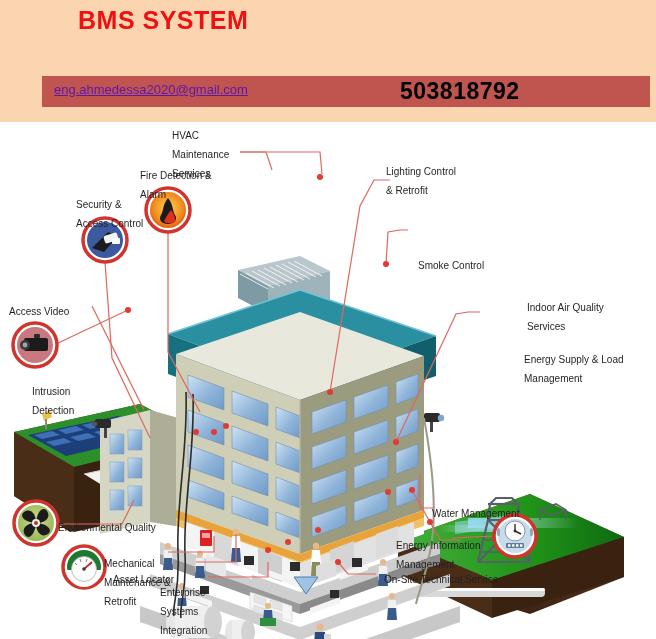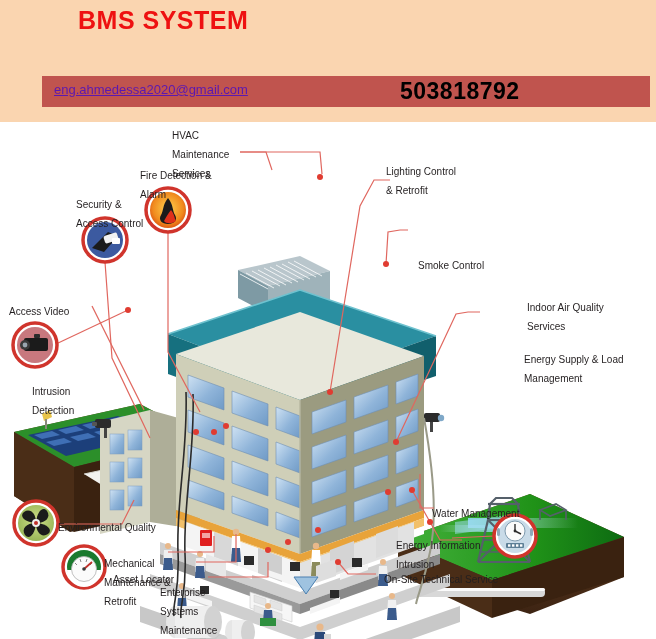--- a/index.html
+++ b/index.html
@@ -544,34 +544,34 @@
     <div class="lbl" style="left:58px;top:396px;width:130px;">Environmental Quality</div>
 
     <div class="lbl" style="left:104px;top:432px;width:86px;">Mechanical
 Maintenance &amp;
 Retrofit</div>
 
     <div class="lbl" style="left:113px;top:448px;width:90px;">Asset Locator</div>
 
     <div class="lbl" style="left:160px;top:461px;width:62px;">Enterprise
 Systems
-Maintenance</div>
+Integration</div>
 
     <div class="lbl" style="left:386px;top:40px;width:86px;">Lighting Control
 &amp; Retrofit</div>
 
     <div class="lbl" style="left:418px;top:111px;width:94px;margin-top:23px;">Smoke Control</div>
 
     <div class="lbl" style="left:485px;top:176px;width:96px;margin-left:42px;">Indoor Air Quality
 Services</div>
 
     <div class="lbl" style="left:480px;top:228px;width:110px;margin-left:44px;">Energy Supply &amp; Load
 Management</div>
 
     <div class="lbl" style="left:432px;top:382px;width:110px;">Water Management</div>
 
     <div class="lbl" style="left:396px;top:414px;width:96px;">Energy Information
-Intrusion</div>
+Management</div>
 
     <div class="lbl" style="left:384px;top:448px;width:150px;">On-Site Technical Service</div>
 
   </div>
 </div>
 
 </body></html>

